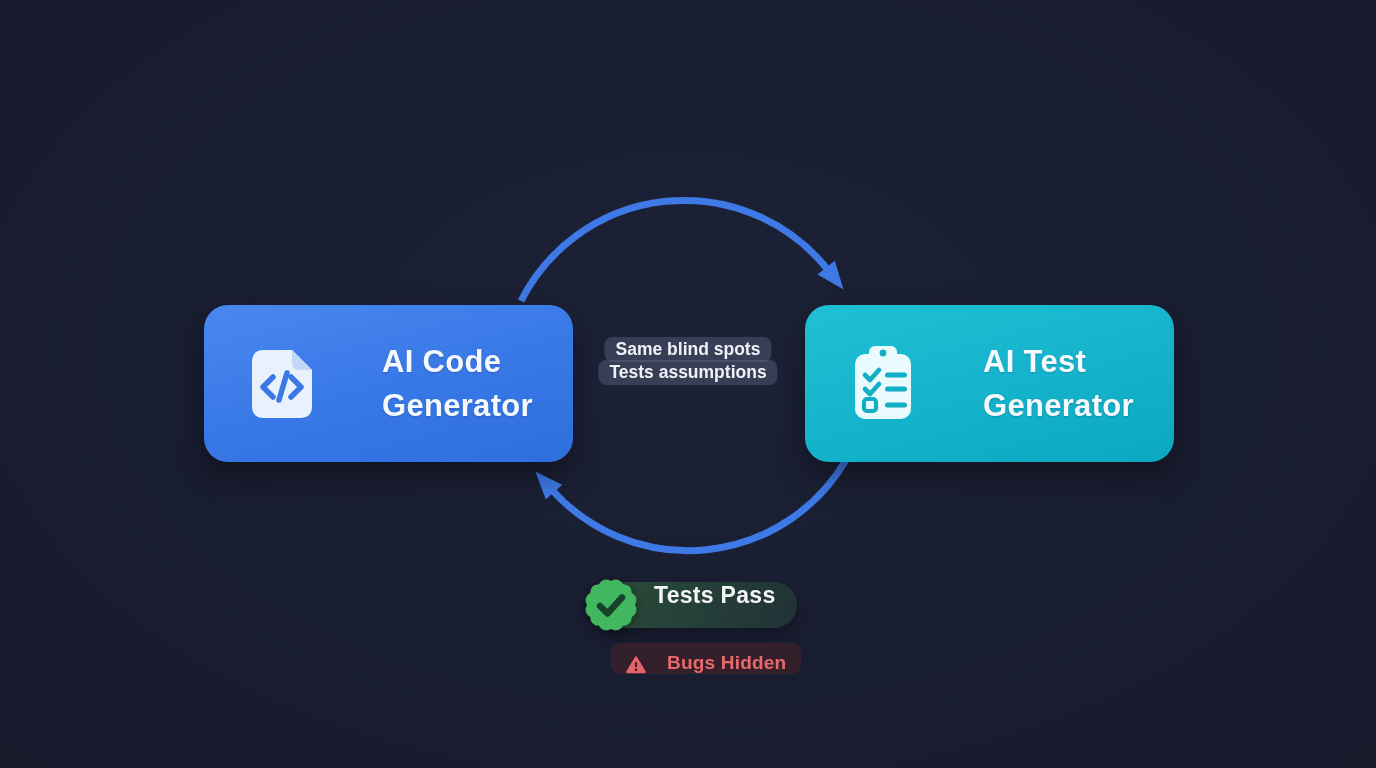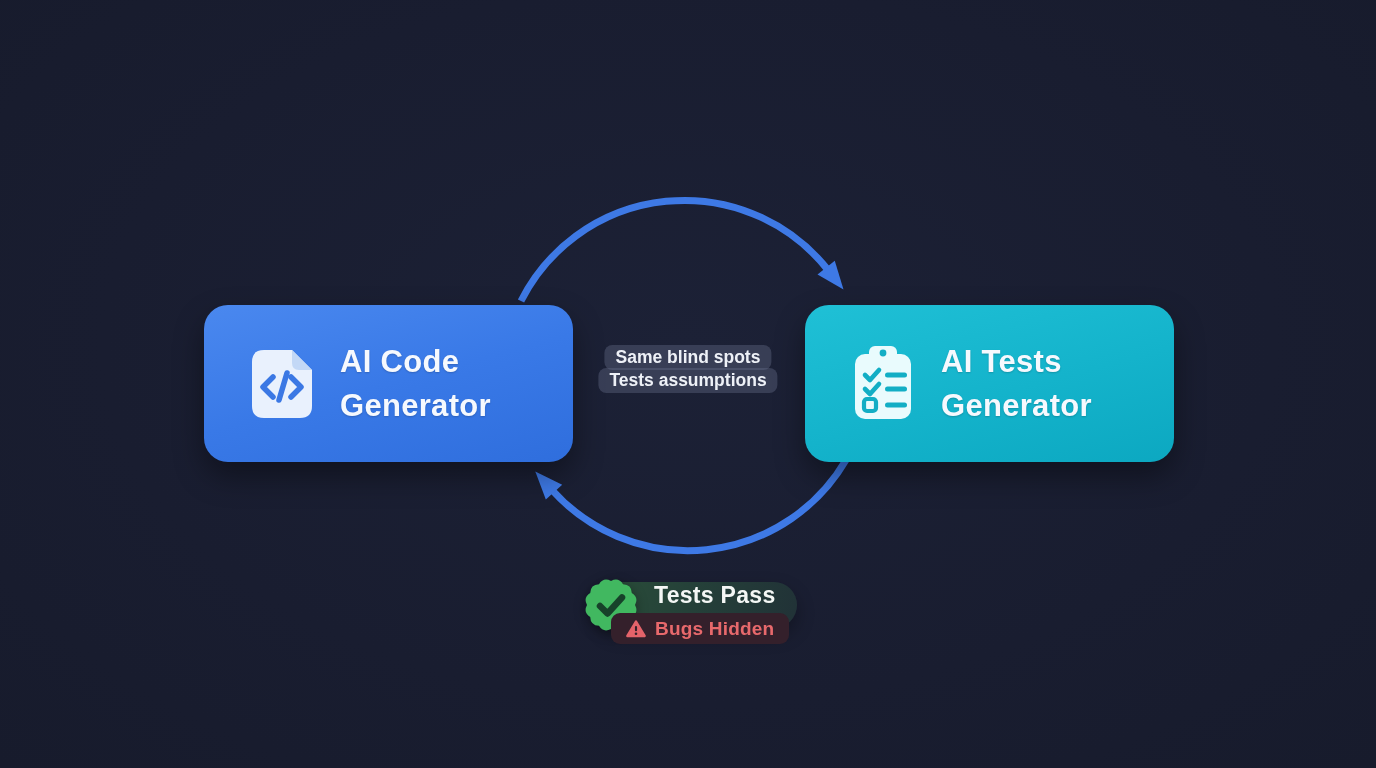--- a/index.html
+++ b/index.html
@@ -7,49 +7,50 @@
     position:relative;width:1376px;height:768px;overflow:hidden;
     background:radial-gradient(ellipse at 50% 45%, #1c2136 0%, #191d30 60%, #171b2c 100%);
     font-family:"Liberation Sans","DejaVu Sans",sans-serif;
   }
   .loop-svg{position:absolute;left:0;top:0;pointer-events:none;}
   .arc{fill:none;stroke:#3e79e5;stroke-width:7;}
   .node{
     position:absolute;top:305px;width:369px;height:157px;border-radius:24px;
     display:flex;align-items:center;padding-left:38px;box-sizing:border-box;
     box-shadow:0 14px 30px rgba(0,0,0,.38);
+    gap:42px;
   }
   .node-code{left:204px;background:linear-gradient(165deg,#4a88ef 0%,#3979e7 50%,#2f6edd 100%);}
   .node-test{left:805px;background:linear-gradient(165deg,#1fc0d6 0%,#14b3cb 55%,#0ca8c1 100%);}
   .node-icon{width:80px;height:80px;flex:0 0 auto;}
   .node-title{
     margin-left:18px;color:#f6f9fe;font-size:31px;line-height:44px;
     font-weight:700;letter-spacing:.3px;
     text-shadow:0 1px 2px rgba(0,0,0,.18);
   }
   .center-label{
-    position:absolute;left:688px;top:347px;transform:translateX(-50%);
+    position:absolute;left:688px;top:339px;transform:translateX(-50%);
     text-align:center;font-size:17.5px;line-height:21px;font-weight:700;color:#eef1f7;
     white-space:nowrap;
   }
   .center-label .line span{
     display:inline-block;background:rgba(99,108,136,.40);
     border-radius:8px;padding:2px 11px;margin-top:-2px;
   }
   .badge-pass{
     position:absolute;left:598px;top:582px;height:46px;border-radius:25px;
     display:flex;align-items:flex-start;padding:0 22px 0 56px;box-sizing:content-box;
     background:linear-gradient(100deg,#2a4e39 0%,#254139 45%,#213237 100%);
     box-shadow:0 8px 18px rgba(0,0,0,.30);
   }
   .badge-pass .seal{position:absolute;left:-17px;top:-7px;width:60px;height:60px;filter:drop-shadow(0 3px 6px rgba(0,0,0,.35));}
   .badge-pass .label{font-size:23px;font-weight:700;color:#f4f7f5;letter-spacing:.3px;}
   .badge-bugs{
-    position:absolute;left:611px;top:613px;height:31px;border-radius:9px;
-    display:flex;align-items:center;gap:9px;padding:0 15px;box-sizing:border-box;
+    position:absolute;left:611px;top:643px;height:31px;border-radius:9px;
+    display:flex;align-items:flex-end;gap:21px;padding:0 15px;box-sizing:border-box;
     background:#34202b;
   }
   .badge-bugs .warn{width:20px;height:18px;flex:0 0 auto;}
   .badge-bugs .label{font-size:19px;font-weight:700;color:#e8696c;letter-spacing:.2px;}
 </style>
 </head>
 <body>
 
 <div class="canvas">
 
@@ -87,21 +88,21 @@
       <g stroke="#12aec5" stroke-width="4.6" fill="none" stroke-linecap="round" stroke-linejoin="round">
         <path d="M22 31 L27 36 L36 26"></path>
         <path d="M22 45 L27 50 L36 40"></path>
       </g>
       <rect x="42" y="28.5" width="22" height="5" rx="2.5" fill="#12aec5"></rect>
       <rect x="42" y="42.5" width="22" height="5" rx="2.5" fill="#12aec5"></rect>
       <rect x="21" y="55" width="12" height="12" rx="3" fill="none" stroke="#12aec5" stroke-width="4.2"></rect>
       <rect x="42" y="58.5" width="22" height="5" rx="2.5" fill="#12aec5"></rect>
     </svg>
     <div class="node-title">
-      <div>AI Tests</div>
+      <div>AI Test</div>
       <div>Generator</div>
     </div>
   </div>
 
   <div class="center-label">
     <div class="line"><span>Same blind spots</span></div>
     <div class="line"><span>Tests assumptions</span></div>
   </div>
 
   <div class="badge-pass">

